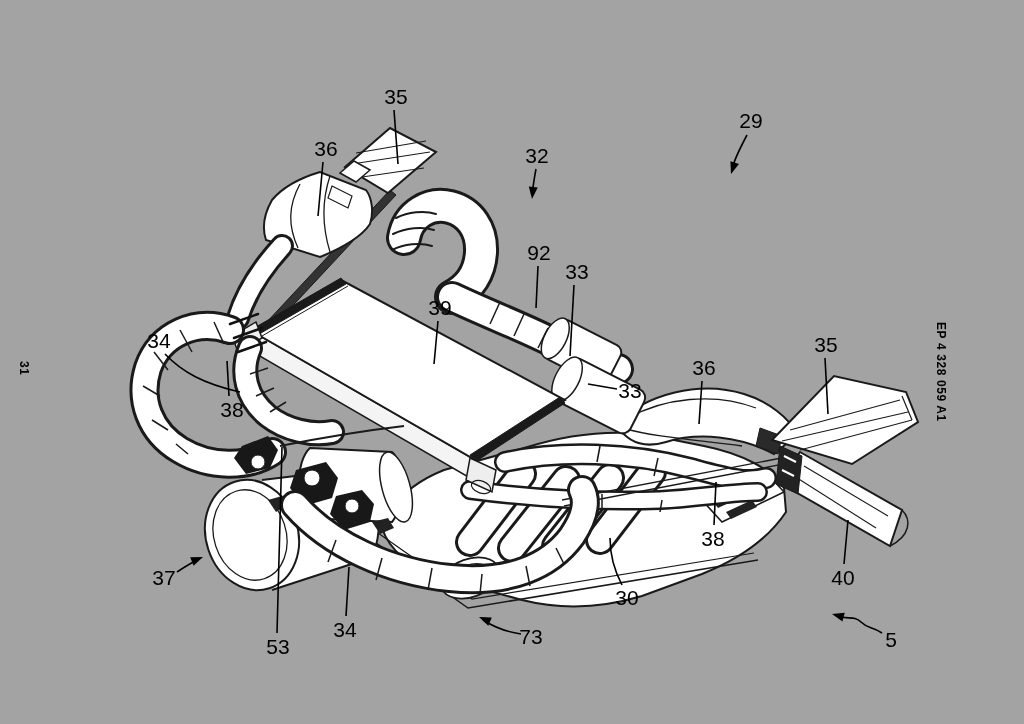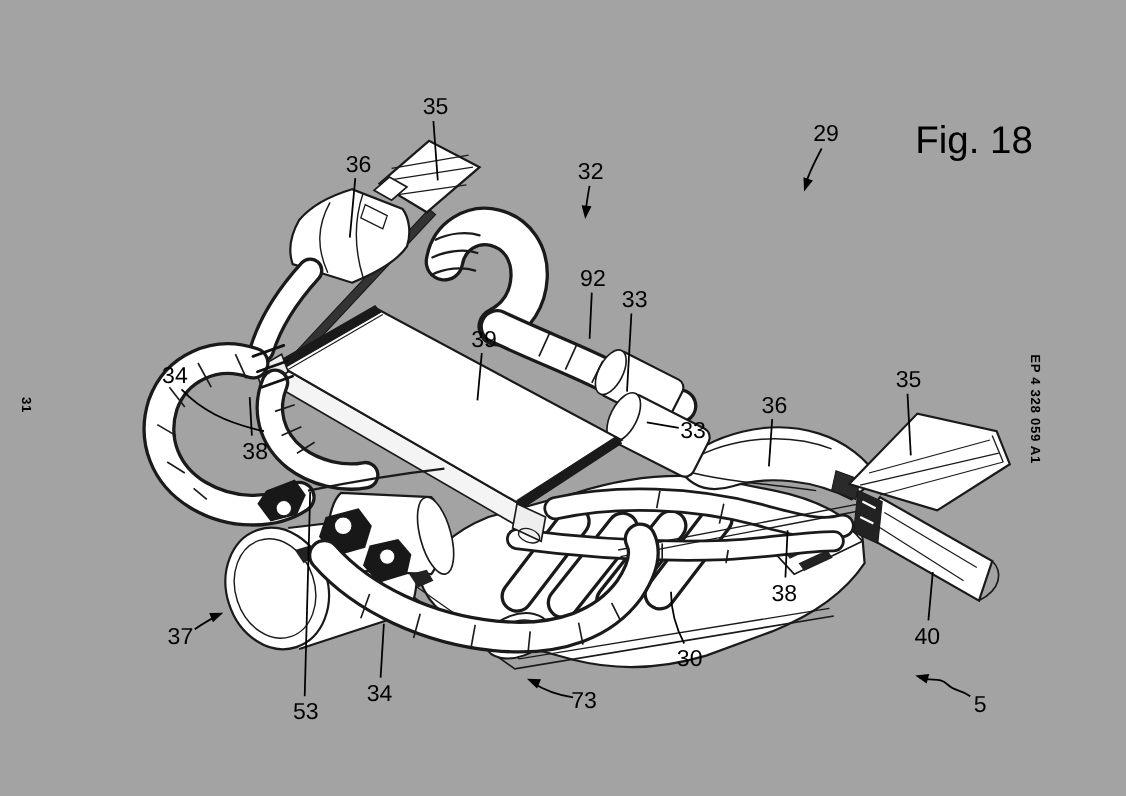--- a/index.html
+++ b/index.html
@@ -229,16 +229,15 @@
         <path d="M714,525 L716,482" class="leader"></path>
         <text x="713" y="546" class="ref">38</text>
         <path d="M844,564 L848,520" class="leader"></path>
         <text x="843" y="585" class="ref">40</text>
         <path d="M882,633 C872,626 868,629 861,622 C854,615 848,620 836,616" class="leader"></path>
         <polygon points="0,0 -12,-4.5 -12,4.5" transform="translate(832,614) rotate(195)" class="arrowhead"></polygon>
         <text x="891" y="647" class="ref">5</text>
       </g>
     </svg>
 
-  <div id="fig-title">Fig. 18</div>
   <div id="margin-left" class="margin-text">31</div>
   <div id="margin-right" class="margin-text">EP 4 328 059 A1</div>
 </div>
 
 </body></html>

